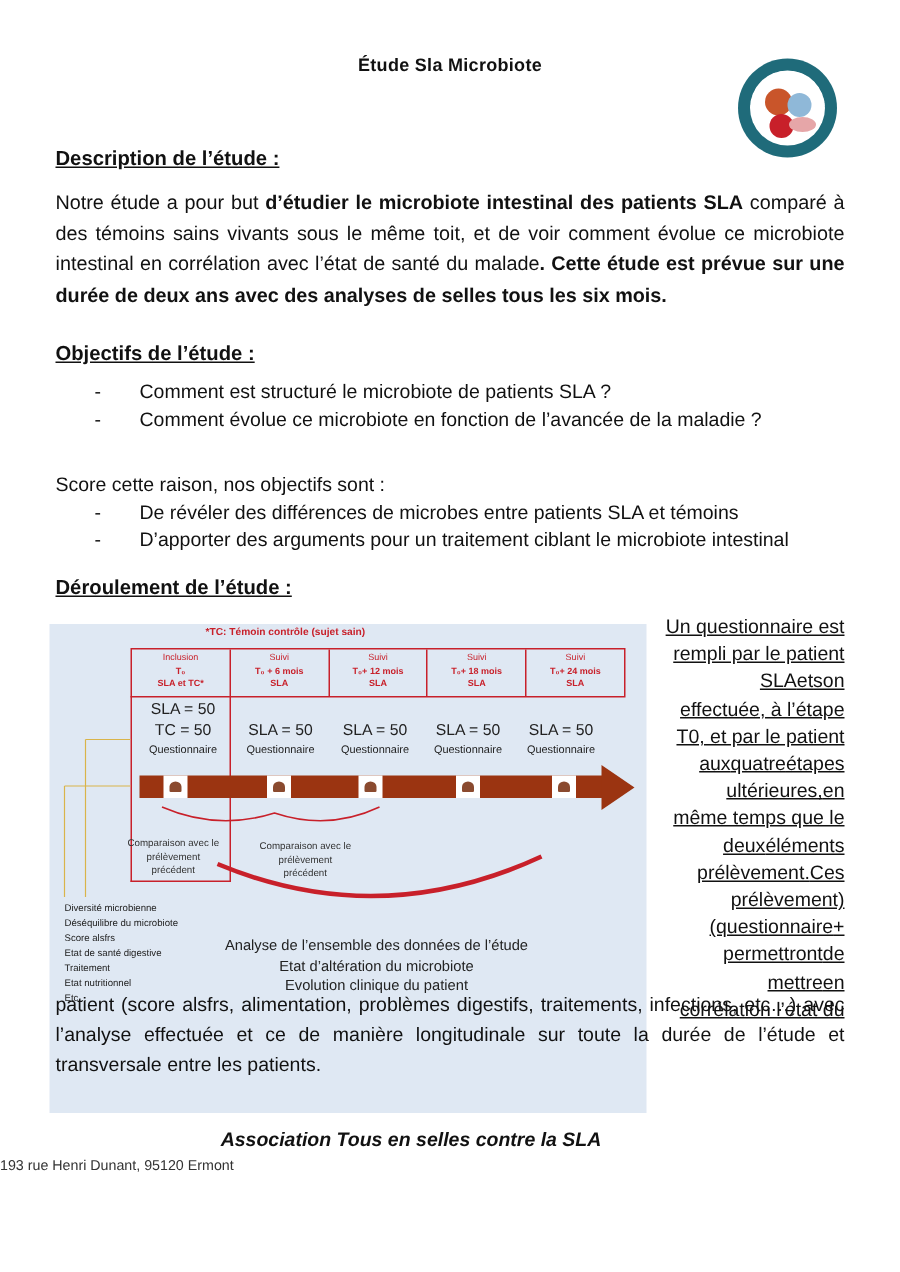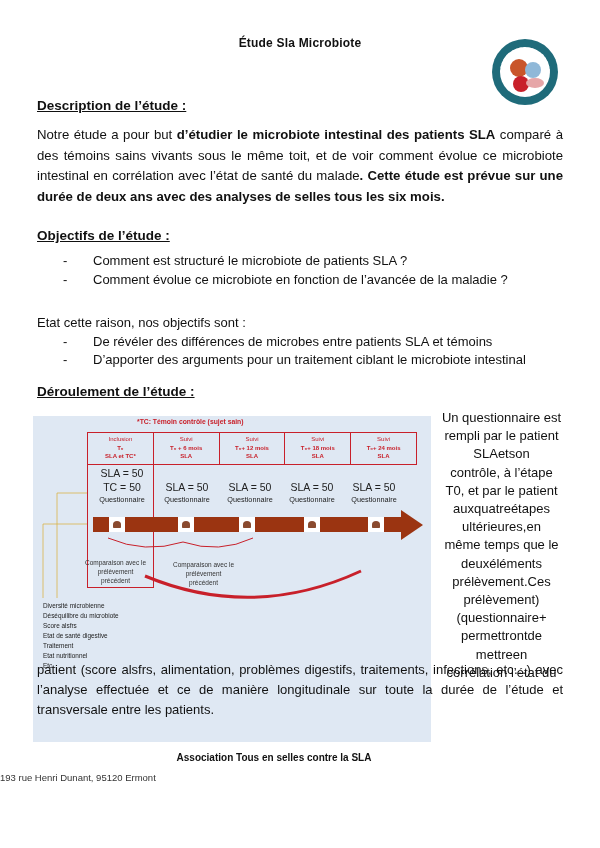--- a/index.html
+++ b/index.html
@@ -29,22 +29,22 @@
     .counts .q { font-size:7.3px; line-height:12px; }
     .arrow-bar { position:absolute; left:60px; top:101px; height:15px; background:#9b3411; }
     .arrow-head { position:absolute; left:368px; top:94px; width:0; height:0;
                   border-top:15px solid transparent; border-bottom:15px solid transparent; border-left:22px solid #9b3411; }
     .stool { position:absolute; top:101px; width:16px; height:15px; background:#fff; display:flex; align-items:center; justify-content:center; }
     .stool span { display:block; width:8px; height:7px; background:#8a4a2f; border-radius:50% 50% 10% 10%; }
     .compare { position:absolute; top:142px; font-size:6.5px; line-height:9px; color:#333; text-align:center; }
     .side-list { position:absolute; left:10px; top:185px; font-size:6.4px; line-height:10px; color:#222; }
     .analysis { position:absolute; left:98px; top:208px; width:240px; text-align:center; font-size:9.8px; line-height:13.5px; color:#222; }
     .side-text { position:absolute; left:440px; top:409px; width:123px; font-size:13px; line-height:18.2px; }
-    .side-text div { display:flex; justify-content:center; }
-    .footer-name { position:absolute; left:0; width:548px; top:752px; text-align:center; font-size:10px; font-weight:bold; }
+    .side-text div { display:flex; justify-content:flex-end;text-decoration:underline; }
+    .footer-name { position:absolute; left:0; width:548px; top:752px; text-align:center; font-size:13px; font-weight:bold;font-style:italic; }
     .footer-addr { position:absolute; left:0; width:560px; top:772px; text-align:left; font-size:9.5px; color:#333; }
   </style>
 </head>
 <body>
 
 <div class="title">Étude Sla Microbiote</div>
 
 <svg class="logo" viewBox="0 0 68 68">
   <circle cx="34" cy="34" r="33" fill="#1f6b7a"></circle>
   <circle cx="34" cy="34" r="25" fill="#fff"></circle>
@@ -63,21 +63,21 @@
   <div class="bullet">
       <span class="dash">-</span>
       <span>Comment est structuré le microbiote de patients SLA ?</span>
     </div>
   <div class="bullet">
       <span class="dash">-</span>
       <span>Comment évolue ce microbiote en fonction de l’avancée de la maladie ?</span>
     </div>
 </div>
 <div class="lines" style="top:314px;">
-  <div>Etat cette raison, nos objectifs sont :</div>
+  <div>Score cette raison, nos objectifs sont :</div>
   <div class="bullet">
       <span class="dash">-</span>
       <span>De révéler des différences de microbes entre patients SLA et témoins</span>
     </div>
   <div class="bullet">
       <span class="dash">-</span>
       <span>D’apporter des arguments pour un traitement ciblant le microbiote intestinal</span>
     </div>
 </div>
 
@@ -173,36 +173,41 @@
 
   <div class="side-list">
     <div>Diversité microbienne</div>
       <div>Déséquilibre du microbiote</div>
       <div>Score alsfrs</div>
       <div>Etat de santé digestive</div>
       <div>Traitement</div>
       <div>Etat nutritionnel</div>
       <div>Etc...</div>
   </div>
+  <div class="analysis">
+    <div>Analyse de l’ensemble des données de l’étude</div>
+      <div>Etat d’altération du microbiote</div>
+      <div>Evolution clinique du patient</div>
+  </div>
 </div>
 
 <div class="side-text">
   <div>
       <span>Un questionnaire est</span>
     </div>
   <div>
       <span>rempli par le patient</span>
     </div>
   <div>
       <span>SLA</span>
       <span>et</span>
       <span>son</span>
     </div>
   <div>
-      <span>contrôle, à l’étape</span>
+      <span>effectuée, à l’étape</span>
     </div>
   <div>
       <span>T0, et par le patient</span>
     </div>
   <div>
       <span>aux</span>
       <span>quatre</span>
       <span>étapes</span>
     </div>
   <div>

